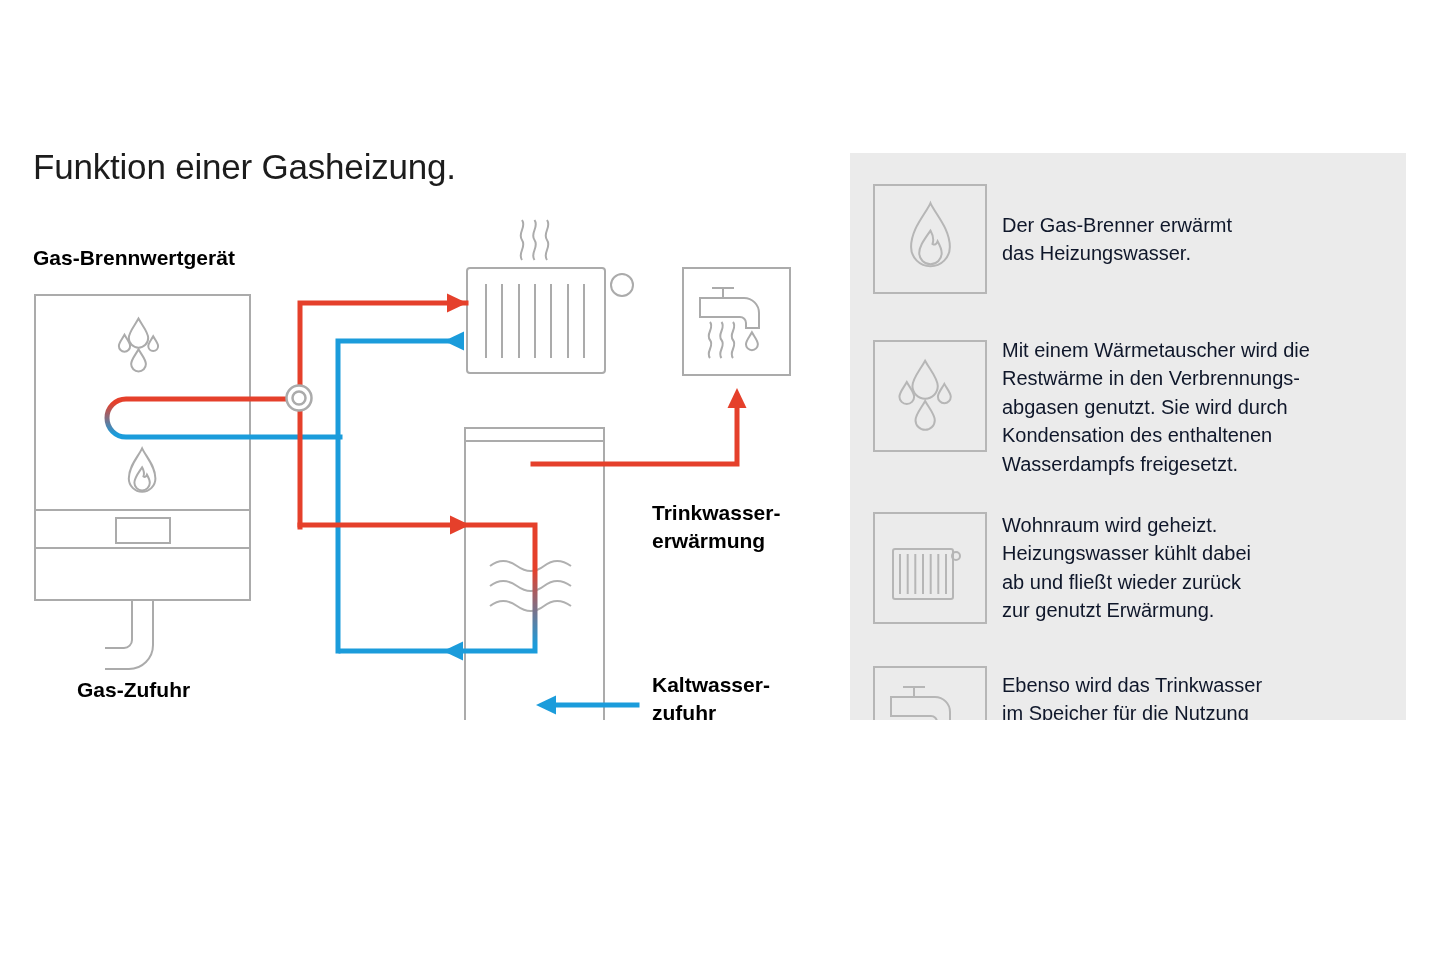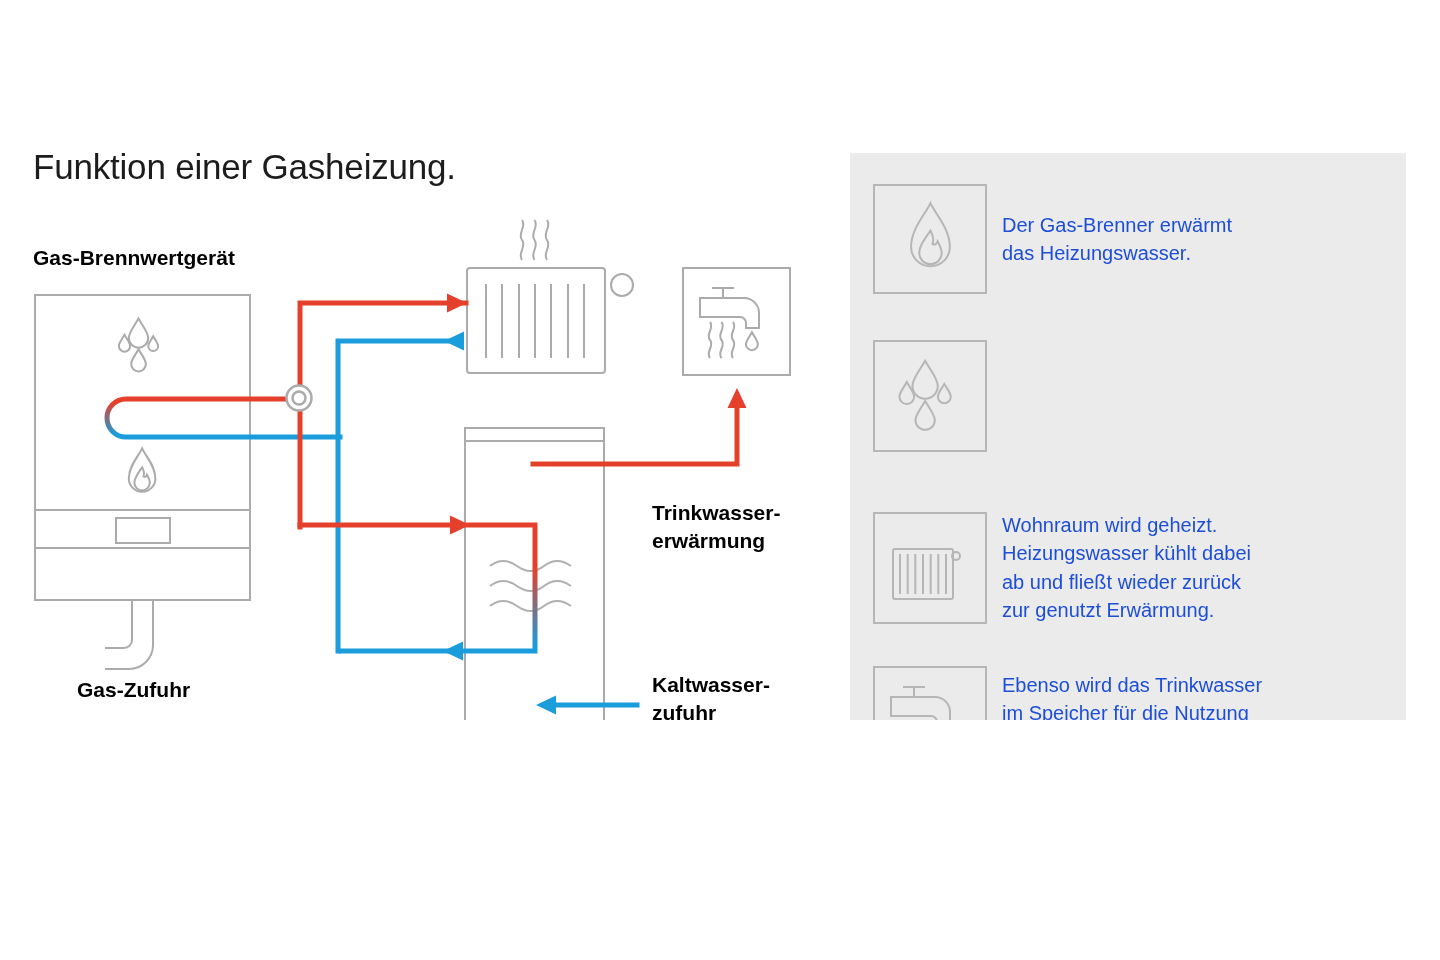--- a/index.html
+++ b/index.html
@@ -3,21 +3,21 @@
 <meta charset="utf-8">
 <style>
   html,body{margin:0;padding:0;background:#fff;}
   #stage{position:relative;width:1440px;height:720px;background:#ffffff;overflow:hidden;
          font-family:"Liberation Sans",sans-serif;}
   #panel-bg{position:absolute;left:850px;top:153px;width:556px;height:653px;background:#ebebeb;}
   svg.diagram{position:absolute;left:0;top:0;}
   .abs{position:absolute;}
   .page-title{font-size:35px;font-weight:400;color:#1c1c1c;line-height:44px;letter-spacing:-0.2px;}
   .lbl{font-size:21px;font-weight:700;color:#000000;line-height:28px;white-space:nowrap;}
-  .legend-text{font-size:20px;font-weight:400;color:#1d4ed8;line-height:28.4px;white-space:nowrap;}
+  .legend-text{font-size:20px;font-weight:400;color:#0f172a;line-height:28.4px;white-space:nowrap;}
 </style>
 </head>
 <body>
 
 <div id="stage">
 
   <div id="panel-bg"></div>
 
   <svg class="diagram" width="1440" height="960" viewBox="0 0 1440 960">
     <defs>
@@ -168,20 +168,27 @@
   <div class="abs lbl" style="left:652px;top:671px;">
     <div>Kaltwasser-</div>
     <div>zufuhr</div>
   </div>
 
   <div class="abs legend-text" style="left:1002px;top:211px;">
     <div>Der Gas-Brenner erwärmt</div>
     <div>das Heizungswasser.</div>
   </div>
 
+  <div class="abs legend-text" style="left:1002px;top:336px;">
+    <div>Mit einem Wärmetauscher wird  die</div>
+    <div>Restwärme in den Verbrennungs-</div>
+    <div>abgasen genutzt. Sie wird durch</div>
+    <div>Kondensation des enthaltenen</div>
+    <div>Wasserdampfs freigesetzt.</div>
+  </div>
 
   <div class="abs legend-text" style="left:1002px;top:511px;">
     <div>Wohnraum wird geheizt.</div>
     <div>Heizungswasser kühlt dabei</div>
     <div>ab und fließt wieder zurück</div>
     <div>zur genutzt Erwärmung.</div>
   </div>
 
   <div class="abs legend-text" style="left:1002px;top:671px;">
     <div>Ebenso wird das Trinkwasser</div>

